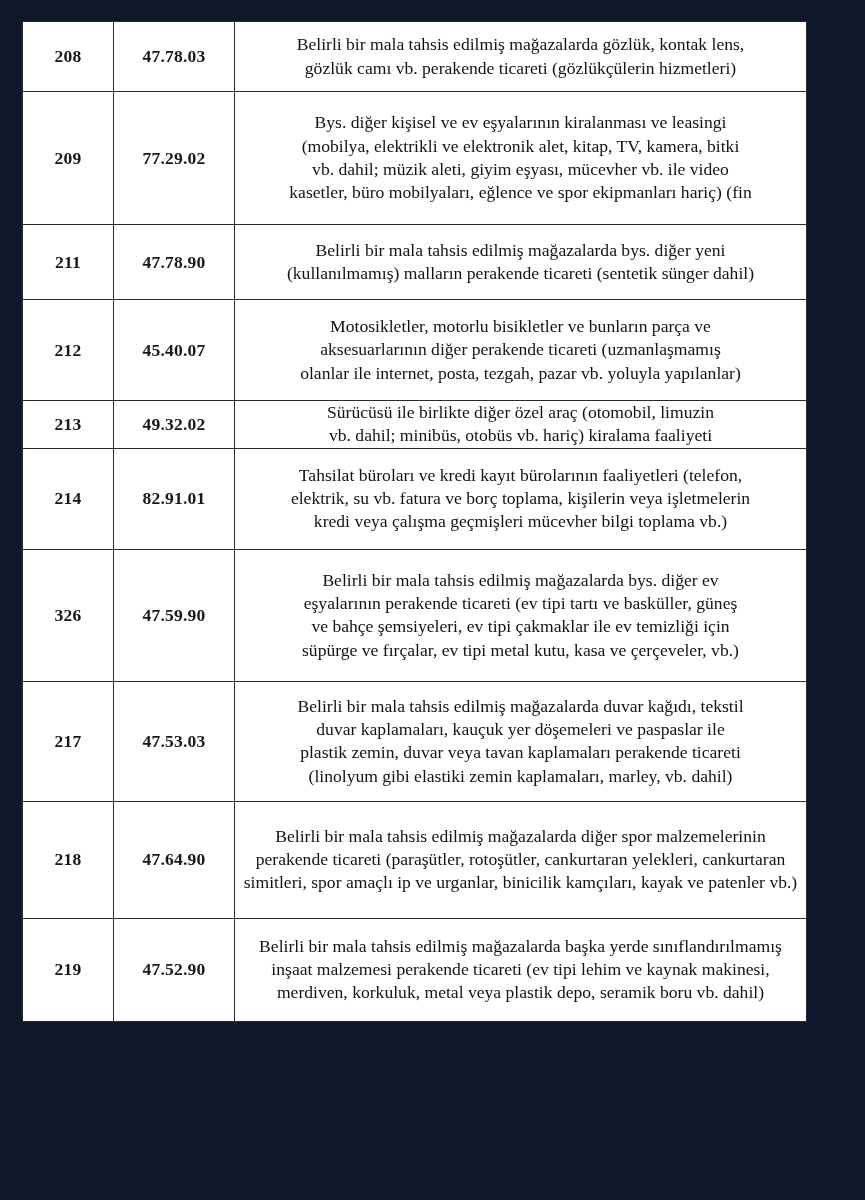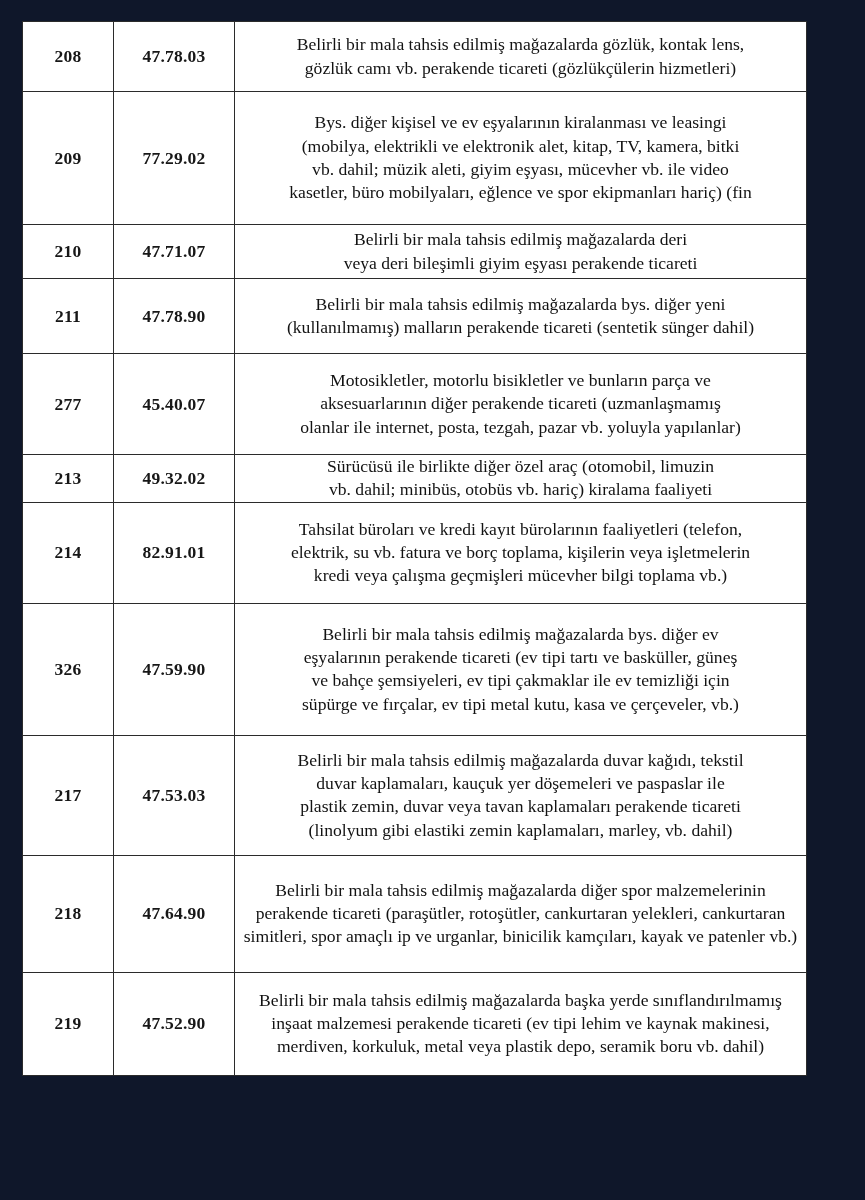--- a/index.html
+++ b/index.html
@@ -82,38 +82,31 @@
       </tr>
 
       <tr style="height:133px">
         <td class="cell-no">209</td>
         <td class="cell-code">77.29.02</td>
         <td class="cell-desc">
             <span class="txt">Bys. diğer kişisel ve ev eşyalarının kiralanması ve leasingi (mobilya, elektrikli ve elektronik alet, kitap, TV, kamera, bitki vb. dahil; müzik aleti, giyim eşyası, mücevher vb. ile video kasetler, büro mobilyaları, eğlence ve spor ekipmanları hariç) (fin</span>
           </td>
       </tr>
 
-      <tr style="height:54px">
-        <td class="cell-no">210</td>
-        <td class="cell-code">47.71.07</td>
-        <td class="cell-desc">
-            <span class="txt">Belirli bir mala tahsis edilmiş mağazalarda deri veya deri bileşimli giyim eşyası perakende ticareti</span>
-          </td>
-      </tr>
 
       <tr style="height:75px">
         <td class="cell-no">211</td>
         <td class="cell-code">47.78.90</td>
         <td class="cell-desc">
             <span class="txt">Belirli bir mala tahsis edilmiş mağazalarda bys. diğer yeni (kullanılmamış) malların perakende ticareti (sentetik sünger dahil)</span>
           </td>
       </tr>
 
       <tr style="height:101px">
-        <td class="cell-no">277</td>
+        <td class="cell-no">212</td>
         <td class="cell-code">45.40.07</td>
         <td class="cell-desc">
             <span class="txt">Motosikletler, motorlu bisikletler ve bunların parça ve aksesuarlarının diğer perakende ticareti (uzmanlaşmamış olanlar ile internet, posta, tezgah, pazar vb. yoluyla yapılanlar)</span>
           </td>
       </tr>
 
       <tr style="height:40px">
         <td class="cell-no">213</td>
         <td class="cell-code">49.32.02</td>
         <td class="cell-desc">

